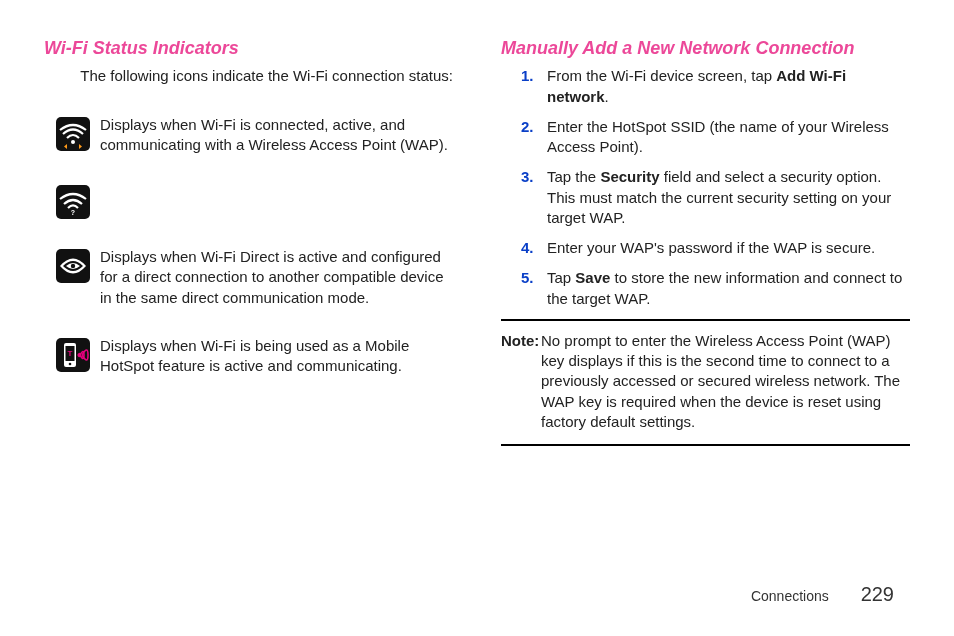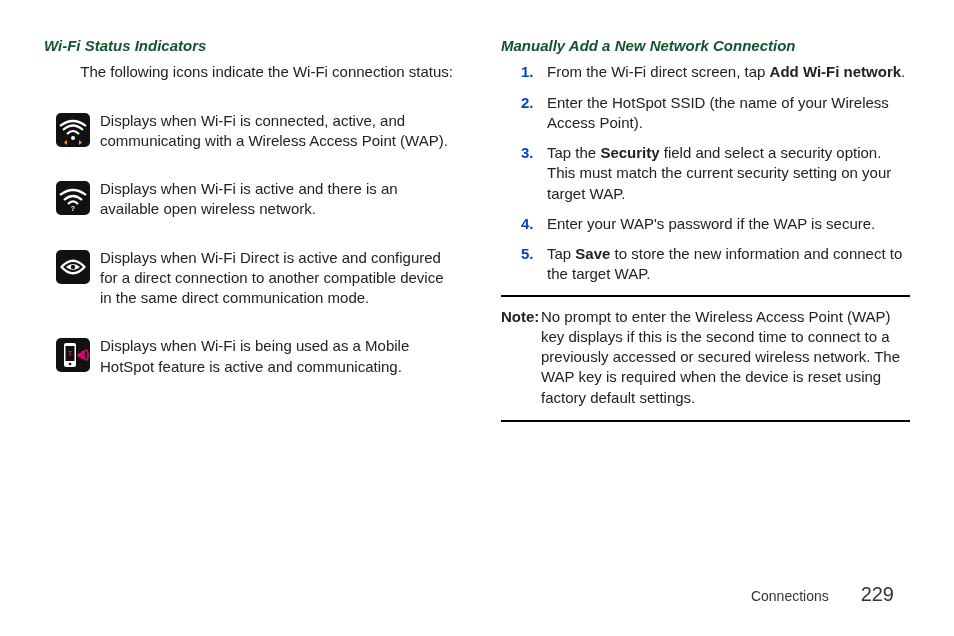--- a/index.html
+++ b/index.html
@@ -13,24 +13,24 @@
     padding: 36px 44px 20px 44px;
     position: relative;
     background: #fff;
   }
   .columns {
     display: flex;
     gap: 48px;
   }
   .col { flex: 1; }
   .heading {
-    color: #14532d;
+    color: #ec4899;
     font-weight: bold;
     font-style: italic;
-    font-size: 15px;
+    font-size: 18px;
     margin-bottom: 6px;
   }
   .intro {
     margin-left: 12px;
     margin-bottom: 8px;
     text-align: right;
   }
   .icon-row {
     display: flex;
     align-items: flex-start;
@@ -120,21 +120,20 @@
     <div class="icon-row">
       <div class="icon-box">
         <svg class="icon-svg" viewBox="0 0 34 34">
           <rect x="0" y="0" width="34" height="34" rx="5" fill="#111"></rect>
           <path d="M4 14 Q17 4 30 14" stroke="#fff" stroke-width="2.2" fill="none"></path>
           <path d="M8 19 Q17 11 26 19" stroke="#fff" stroke-width="2.2" fill="none"></path>
           <path d="M12 23 Q17 18 22 23" stroke="#fff" stroke-width="2.2" fill="none"></path>
           <text x="17" y="30" font-size="7" fill="#fff" text-anchor="middle" font-weight="bold">?</text>
         </svg>
       </div>
-      <div class="desc">Displays when Wi-Fi is active and there is an available open wireless network.</div>
     </div>
 
     <div class="icon-row">
       <div class="icon-box">
         <svg class="icon-svg" viewBox="0 0 34 34">
           <rect x="0" y="0" width="34" height="34" rx="5" fill="#111"></rect>
           <path d="M4 17 Q17 2 30 17 Q17 32 4 17 Z" fill="#fff"></path>
           <path d="M7 17 Q17 7 27 17 Q17 27 7 17 Z" fill="#111"></path>
           <path d="M10 17 Q17 11 24 17 Q17 23 10 17 Z" fill="#fff"></path>
           <circle cx="17" cy="17" r="2.2" fill="#111"></circle>
@@ -157,21 +156,21 @@
         </svg>
       </div>
       <div class="desc">Displays when Wi-Fi is being used as a Mobile HotSpot feature is active and communicating.</div>
     </div>
   </div>
 
   <div class="col">
     <div class="heading">Manually Add a New Network Connection</div>
     <ol class="steps">
       <li>
-        <span>From the Wi-Fi direct screen, tap </span><b>Add Wi-Fi network</b><span>.</span>
+        <span>From the Wi-Fi device screen, tap </span><b>Add Wi-Fi network</b><span>.</span>
       </li>
       <li>Enter the HotSpot SSID (the name of your Wireless Access Point).</li>
       <li>
         <span>Tap the </span><b>Security</b><span> field and select a security option. This must match the current security setting on your target WAP.</span>
       </li>
       <li>Enter your WAP's password if the WAP is secure.</li>
       <li>
         <span>Tap </span><b>Save</b><span> to store the new information and connect to the target WAP.</span>
       </li>
     </ol>

